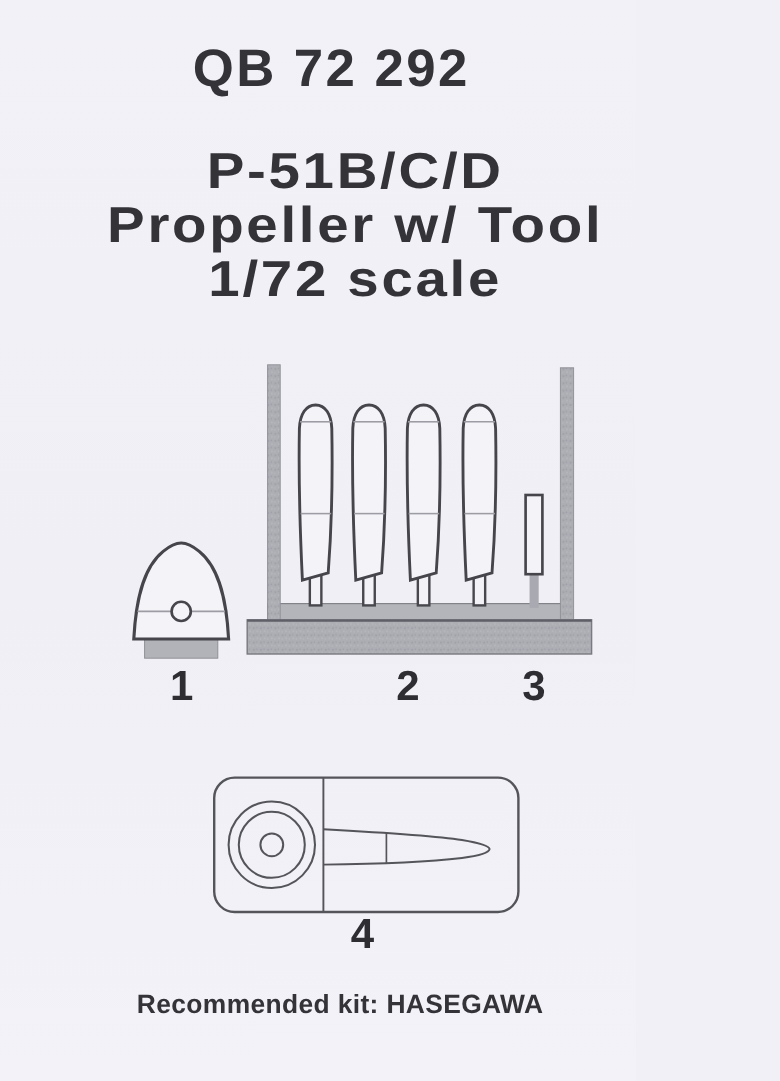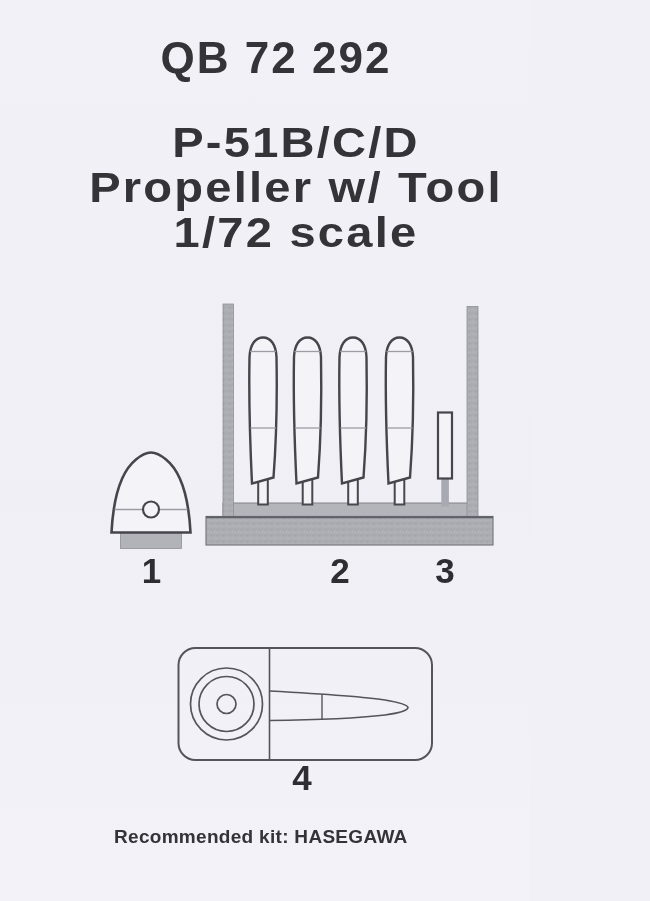--- a/index.html
+++ b/index.html
@@ -14,21 +14,21 @@
     font-size:44px;font-weight:bold;letter-spacing:2px;line-height:1;
     transform:translateX(11px);
   }
   .h-name{
     position:absolute;top:120px;left:0;right:0;text-align:center;
     font-size:42px;font-weight:bold;letter-spacing:2px;line-height:45px;
     transform:translateX(31px) scaleX(1.12);transform-origin:center top;
   }
   .footer-line{
     position:absolute;top:820px;left:114px;
-    font-size:19px;font-weight:bold;letter-spacing:0.3px;line-height:34px;
+    font-size:22px;font-weight:bold;letter-spacing:0.3px;line-height:34px;
   }
   svg.diagram{position:absolute;left:0;top:0;width:650px;height:901px;display:block;}
   svg text.plabel{
     font-family:"Liberation Sans",sans-serif;font-weight:bold;font-size:35px;
     fill:#2d2d32;text-anchor:middle;
   }
 </style>
 </head>
 <body>
 

